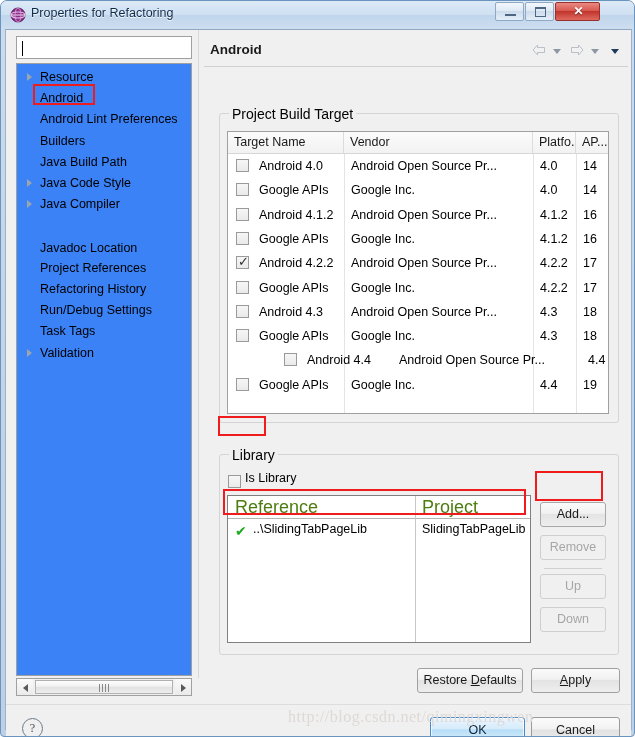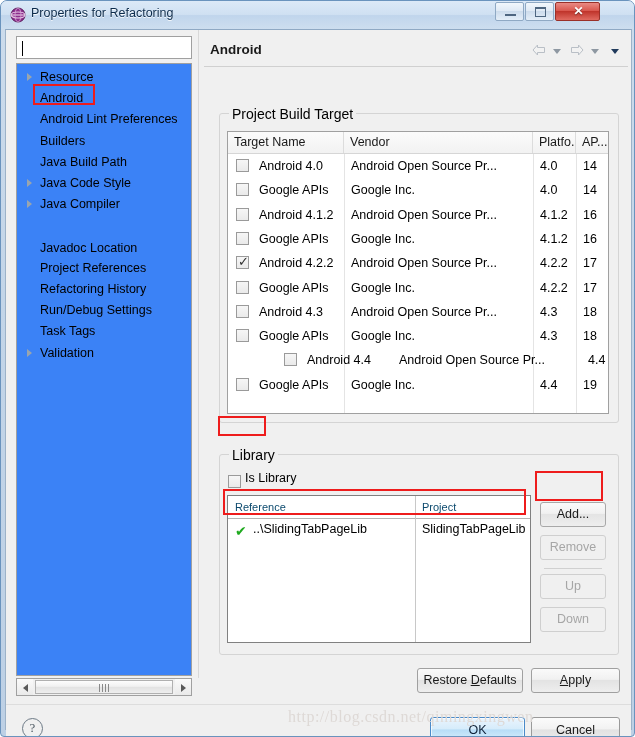--- a/index.html
+++ b/index.html
@@ -259,21 +259,21 @@
     overflow: hidden;
   }
   #lib-head {
     position: absolute; left: 0; top: 0;
     width: 302px; height: 23px;
     background: #ffffff;
     border-bottom: 1px solid #b4b4b4;
   }
   .lib-th {
     position: absolute; top: 0; height: 22px;
-    font-size: 11px; color: #0c4a6e; line-height: 22px;
+    font-size: 18px; color: #4d7c0f; line-height: 22px;
     padding-left: 7px;
   }
   #lib-colline {
     position: absolute; left: 187px; top: 0;
     width: 1px; height: 146px; background: #c8c8c8;
   }
   #lib-row {
     position: absolute; left: 0; top: 23px;
     width: 302px; height: 24px;
   }

